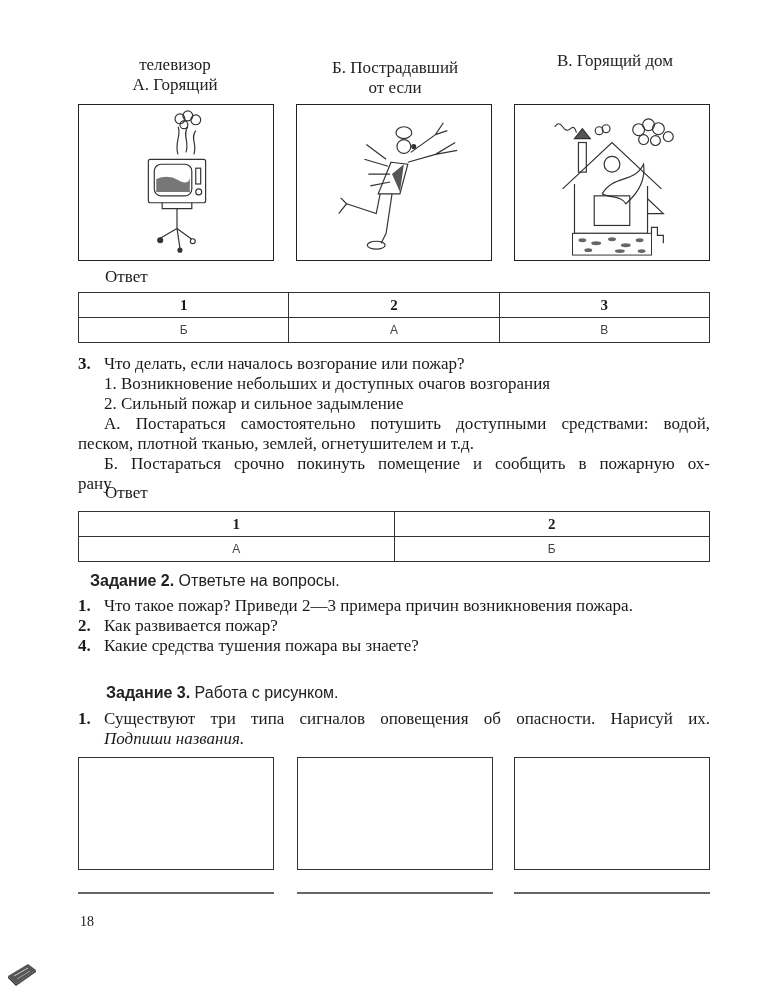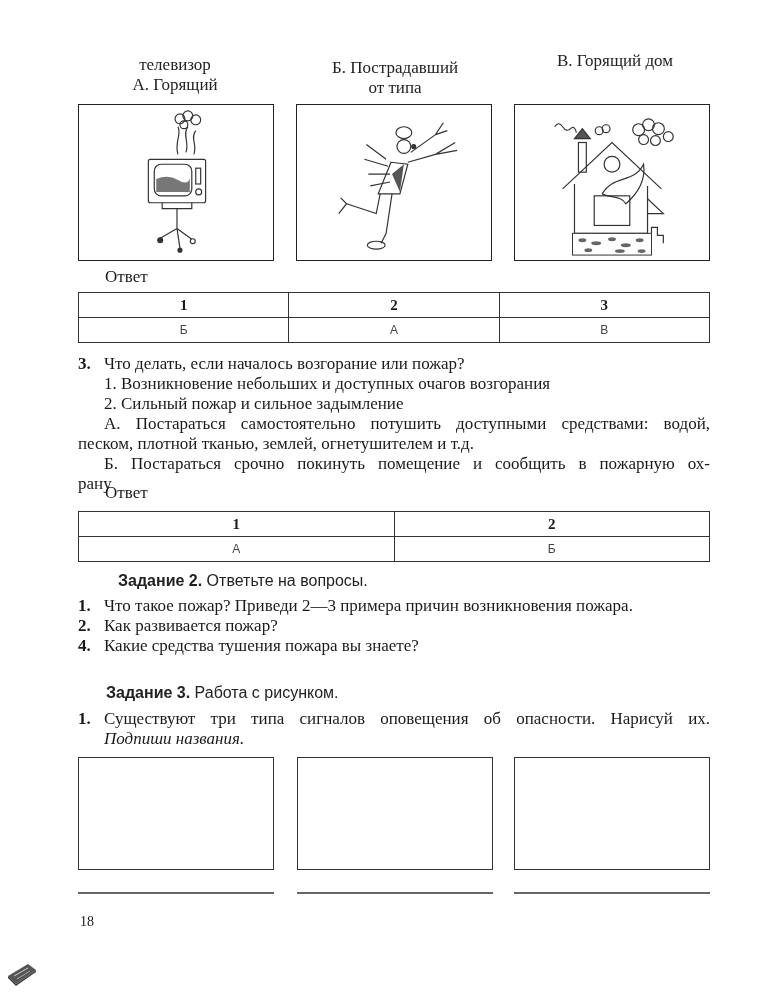--- a/index.html
+++ b/index.html
@@ -23,21 +23,21 @@
 </style>
 </head>
 <body>
 
 <div class="caption" style="left:85px; top:55px; width:180px;">
   <div>телевизор</div>
   <div>А. Горящий</div>
 </div>
 <div class="caption" style="left:300px; top:58px; width:190px;">
   <div>Б. Пострадавший</div>
-  <div>от типа</div>
+  <div>от если</div>
 </div>
 <div class="caption" style="left:520px; top:51px; width:190px;">
   <div>В. Горящий дом</div>
 </div>
 
 <div class="picbox" style="left:78px; top:104px; width:196px; height:157px;">
   <svg viewBox="0 0 196 157">
     <g fill="none" stroke="#333" stroke-width="1.2">
 
       <circle cx="102" cy="14" r="5"></circle>
@@ -167,21 +167,21 @@
     <td class="head">1</td>
     <td class="head">2</td>
   </tr>
   <tr>
     <td class="val">А</td>
     <td class="val">Б</td>
   </tr>
 </tbody>
   </table>
 
-<div class="abs task-head" style="left:118px; top:572px;">
+<div class="abs task-head" style="left:90px; top:572px;">
   <b>Задание 2.</b><span> Ответьте на вопросы.</span>
 </div>
 <div class="abs serif-text" style="left:78px; top:596px; width:640px;">
   <div><span class="num">1.</span><span>Что такое пожар? Приведи 2—3 примера причин возникновения пожара.</span></div>
   <div><span class="num">2.</span><span>Как развивается пожар?</span></div>
   <div><span class="num">4.</span><span>Какие средства тушения пожара вы знаете?</span></div>
 </div>
 
 <div class="abs task-head" style="left:106px; top:684px;">
   <b>Задание 3.</b><span> Работа с рисунком.</span>

